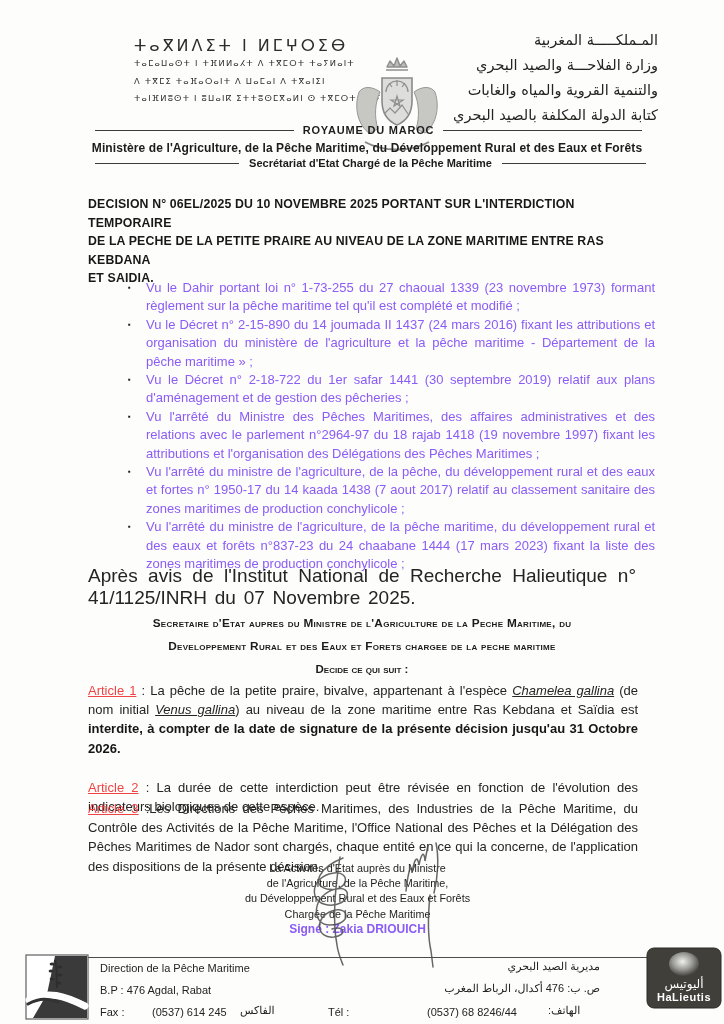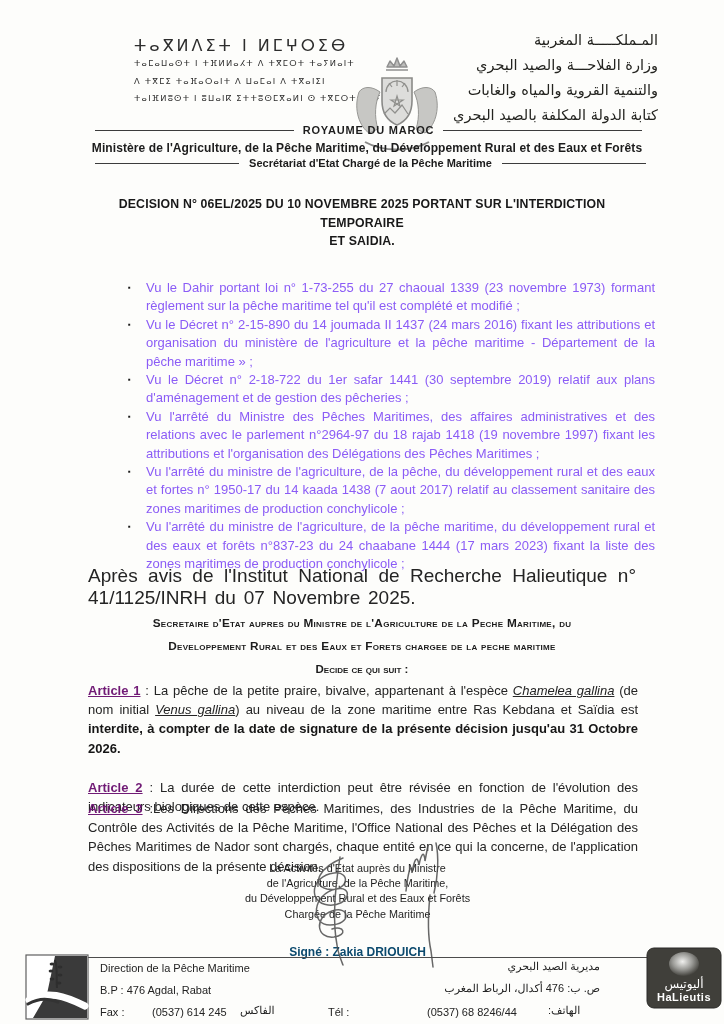--- a/index.html
+++ b/index.html
@@ -21,48 +21,48 @@
 
   .royaume-row{position:absolute;left:95px;right:82px;top:124px;display:flex;align-items:center;gap:9px;
                font-weight:bold;font-size:11px;letter-spacing:.8px;color:#1d1d1d}
   .rule{flex:1;border-top:1.6px solid #3c3c3c;height:0}
   .ministry{position:absolute;left:55px;right:45px;top:141px;text-align:center;
             font-weight:bold;font-size:12px;letter-spacing:.1px;color:#1c1c1c}
   .secretariat-row{position:absolute;left:95px;right:78px;top:157px;display:flex;align-items:center;gap:10px;
                    font-weight:bold;font-size:11px;color:#1c1c1c}
 
   
-  .title{position:absolute;left:88px;width:548px;top:195px;text-align:center;
+  .title{position:absolute;left:88px;width:548px;top:195px;text-align:left;
          font-weight:bold;font-size:12.3px;line-height:18.5px;letter-spacing:.15px;color:#181818}
   .visas{position:absolute;left:112px;width:528px;top:264px;margin:15px;padding:0;list-style:none;
          font-size:13px;line-height:18.4px;text-align:justify;color:#8b5cf6}
   .visas li{position:relative;padding-left:19px}
   .visas li::before{content:"▪";position:absolute;left:1px;top:0;font-size:8px;line-height:18.4px;color:#1a1a1a}
 
   .avis{position:absolute;left:88px;width:548px;top:546px;font-size:19px;line-height:22px;
         text-align:justify;word-spacing:2.5px}
 
   .authority{position:absolute;left:88px;width:548px;top:612px;text-align:center;
              font-variant:small-caps;font-weight:bold;font-size:11.8px;line-height:23px;
              letter-spacing:.3px;color:#1b1b1b}
   .decide{position:absolute;left:88px;width:548px;top:663px;text-align:center;
           font-variant:small-caps;font-weight:bold;font-size:11.5px;color:#1b1b1b}
 
   .art{position:absolute;left:88px;width:550px;font-size:13px;line-height:19.2px;text-align:justify;margin:0}
-  .art-label{font-weight:bold;text-decoration:underline;color:#701a75}
+  .art-label{font-weight:normal;text-decoration:underline;color:#ef4444}
   .species{font-style:italic;text-decoration:underline}
   .b{font-weight:bold;color:#161616}
   #article-1{top:681px}
   #article-2{top:778px}
   #article-3{top:799px}
 
   
   .sig{position:absolute;left:175px;width:365px;top:861px;text-align:center;
        font-size:10.8px;line-height:15.2px;color:#1e1e1e}
-  .sig .signed{margin-top:23px;font-weight:bold;font-size:12px;color:#0c4a6e}
+  .sig .signed{margin-top:0;font-weight:bold;font-size:12px;color:#8b5cf6}
   .scribble{position:absolute;left:280px;top:833px;pointer-events:none}
 
   
   .footer-rule{position:absolute;left:88px;right:6px;top:957px;border-top:1.4px solid #4c4c4c;height:0}
   .dpm-logo{position:absolute;left:25px;top:954px}
   .f{position:absolute;font-size:11px;color:#232323;white-space:nowrap}
   .f-ar{font-family:Liberation Sans, sans-serif;direction:rtl}
   #f-org{left:100px;top:962px}
   #f-bp{left:100px;top:984px}
   #f-fax-label{left:100px;top:1006px}
@@ -120,20 +120,21 @@
   </div>
   <div class="ministry">Ministère de l'Agriculture, de la Pêche Maritime, du Développement Rural et des Eaux et Forêts</div>
   <div class="secretariat-row">
     <div class="rule"></div>
     <span>Secrétariat d'Etat Chargé de la Pêche Maritime</span>
     <div class="rule"></div>
   </div>
 
   <div class="title">
       <div>DECISION N° 06EL/2025 DU 10 NOVEMBRE 2025 PORTANT SUR L'INTERDICTION TEMPORAIRE</div>
+      <div>DE LA PECHE DE LA PETITE PRAIRE AU NIVEAU DE LA ZONE MARITIME ENTRE RAS KEBDANA</div>
       <div>ET SAIDIA.</div>
     </div>
 
   <ul class="visas">
       <li>Vu le Dahir portant loi n° 1-73-255 du 27 chaoual 1339 (23 novembre 1973) formant règlement sur la pêche maritime tel qu'il est complété et modifié ;</li>
       <li>Vu le Décret n° 2-15-890 du 14 joumada II 1437 (24 mars 2016) fixant les attributions et organisation du ministère de l'agriculture et la pêche maritime - Département de la pêche maritime » ;</li>
       <li>Vu le Décret n° 2-18-722 du 1er safar 1441 (30 septembre 2019) relatif aux plans d'aménagement et de gestion des pêcheries ;</li>
       <li>Vu l'arrêté du Ministre des Pêches Maritimes, des affaires administratives et des relations avec le parlement n°2964-97 du 18 rajab 1418 (19 novembre 1997) fixant les attributions et l'organisation des Délégations des Pêches Maritimes ;</li>
       <li>Vu l'arrêté du ministre de l'agriculture, de la pêche, du développement rural et des eaux et fortes n° 1950-17 du 14 kaada 1438 (7 aout 2017) relatif au classement sanitaire des zones maritimes de production conchylicole ;</li>
       <li>Vu l'arrêté du ministre de l'agriculture, de la pêche maritime, du développement rural et des eaux et forêts n°837-23 du 24 chaabane 1444 (17 mars 2023) fixant la liste des zones maritimes de production conchylicole ;</li>

